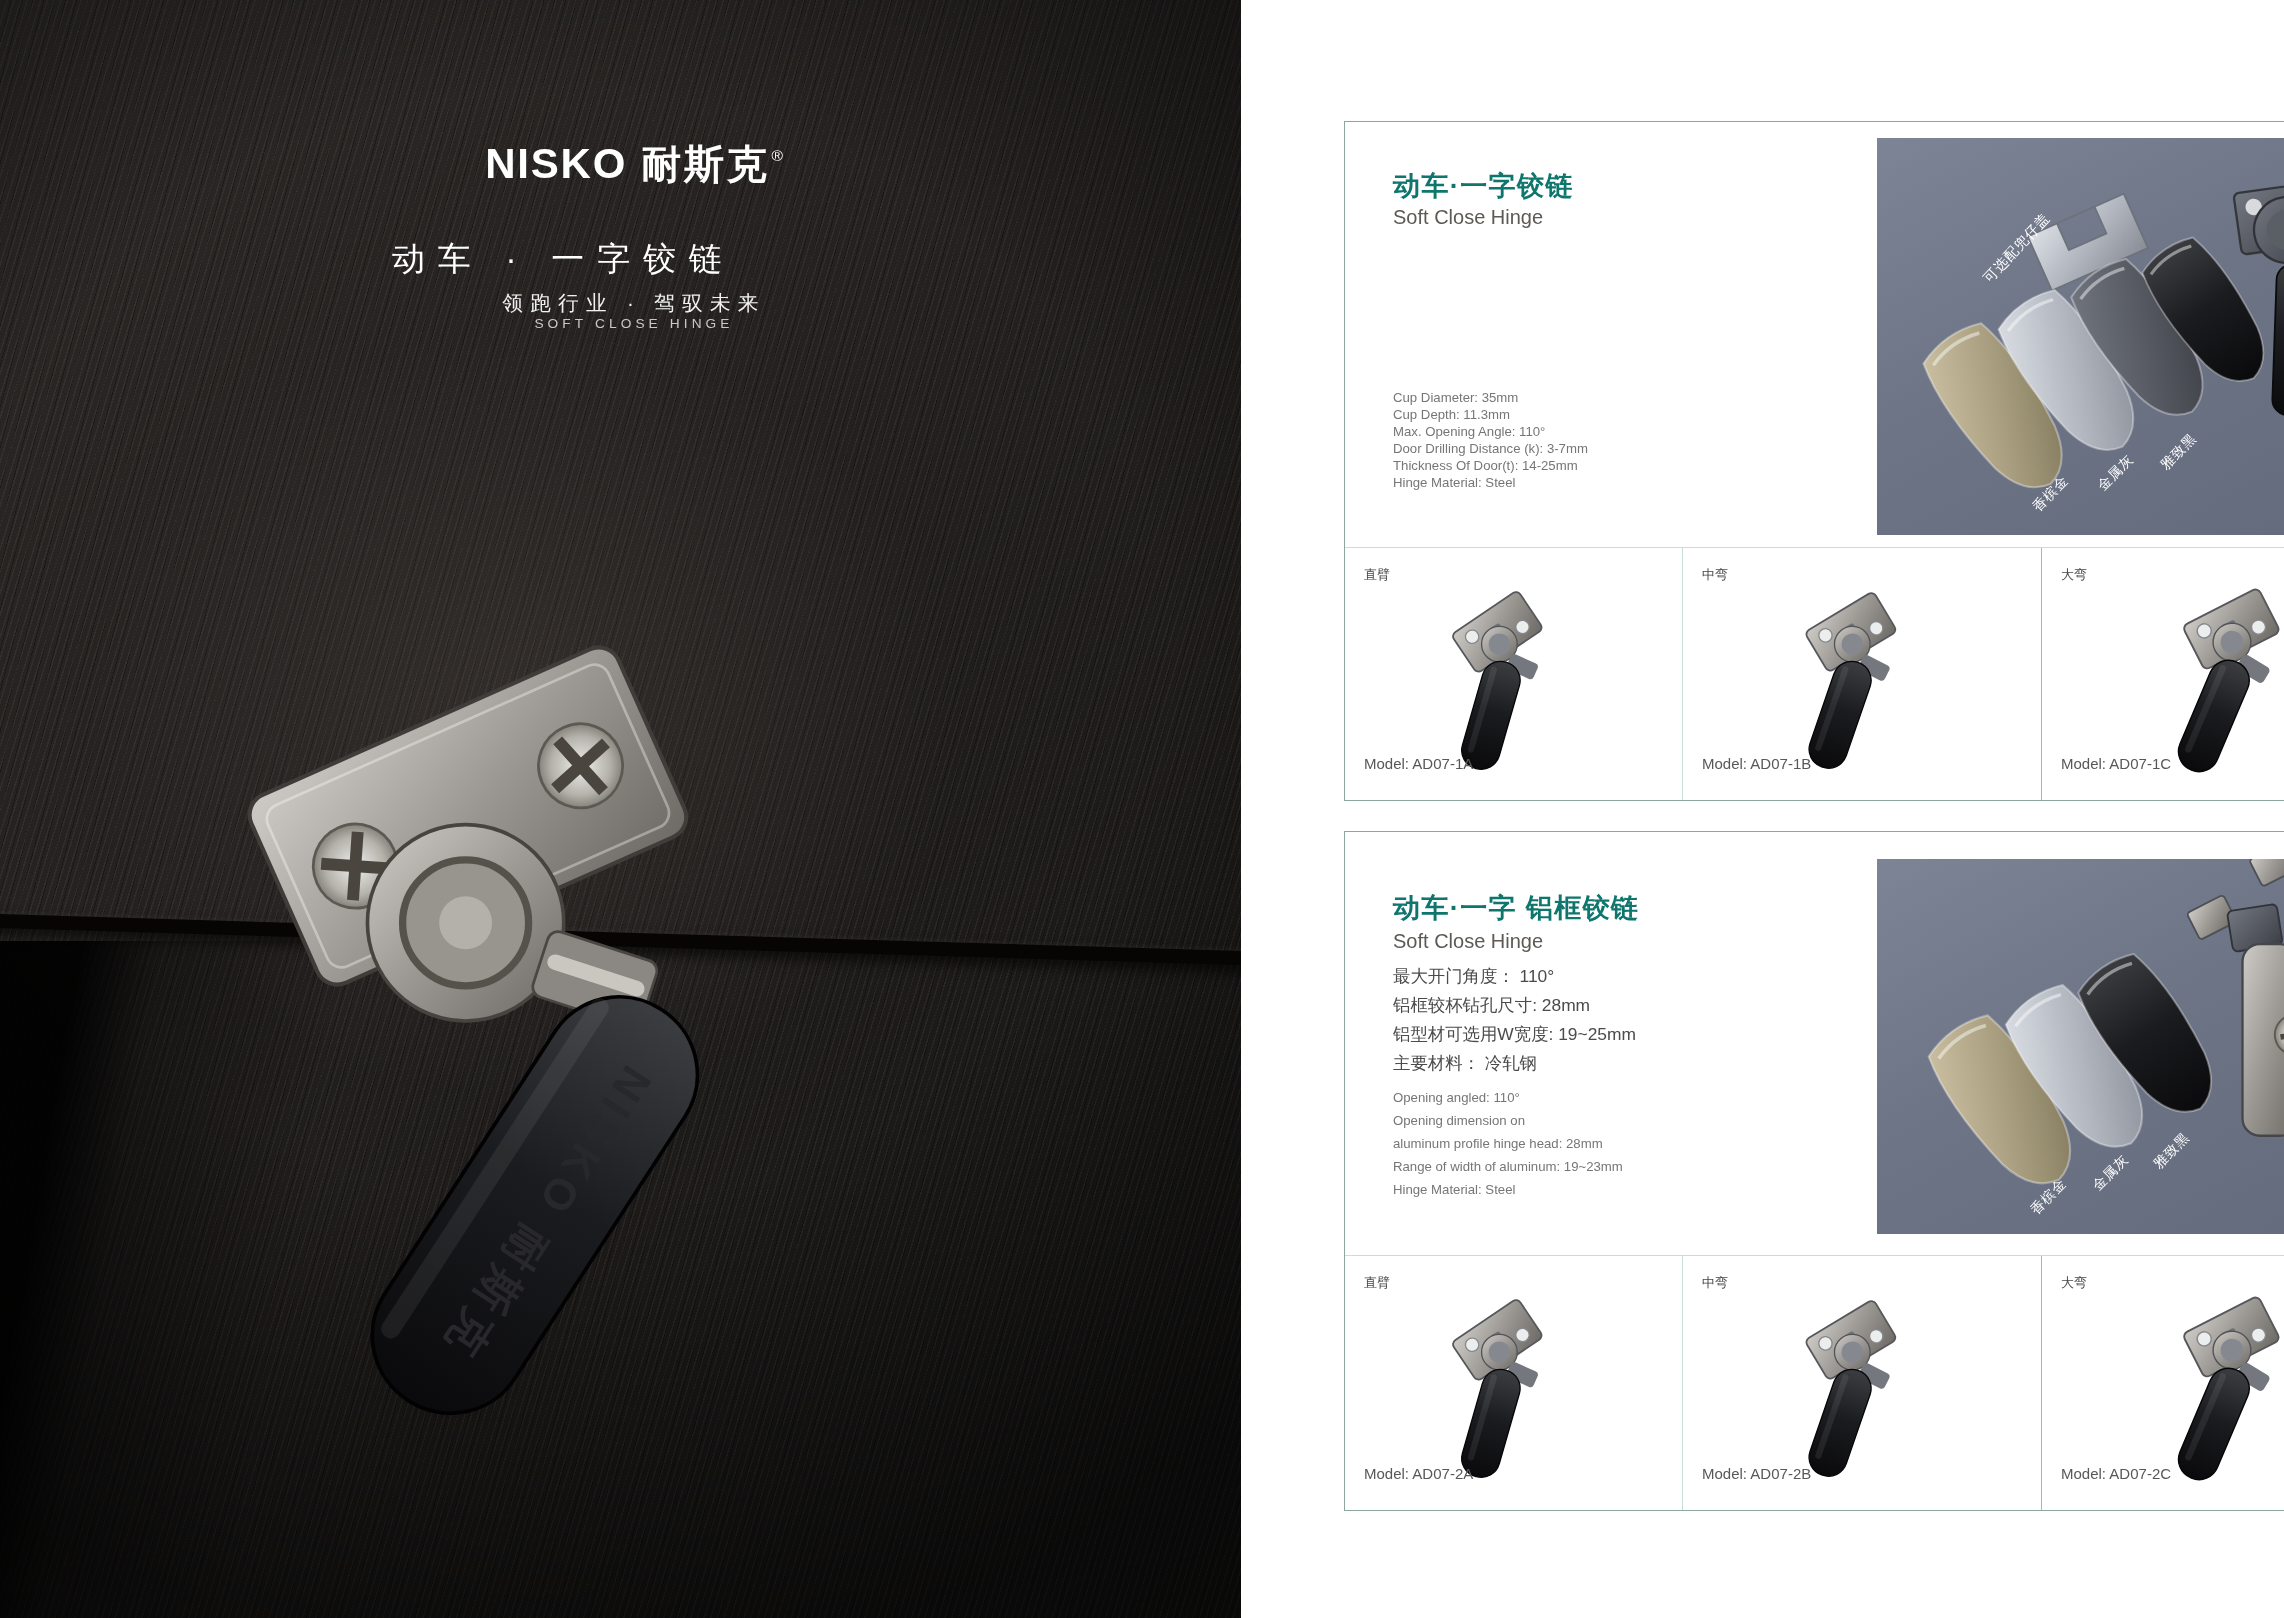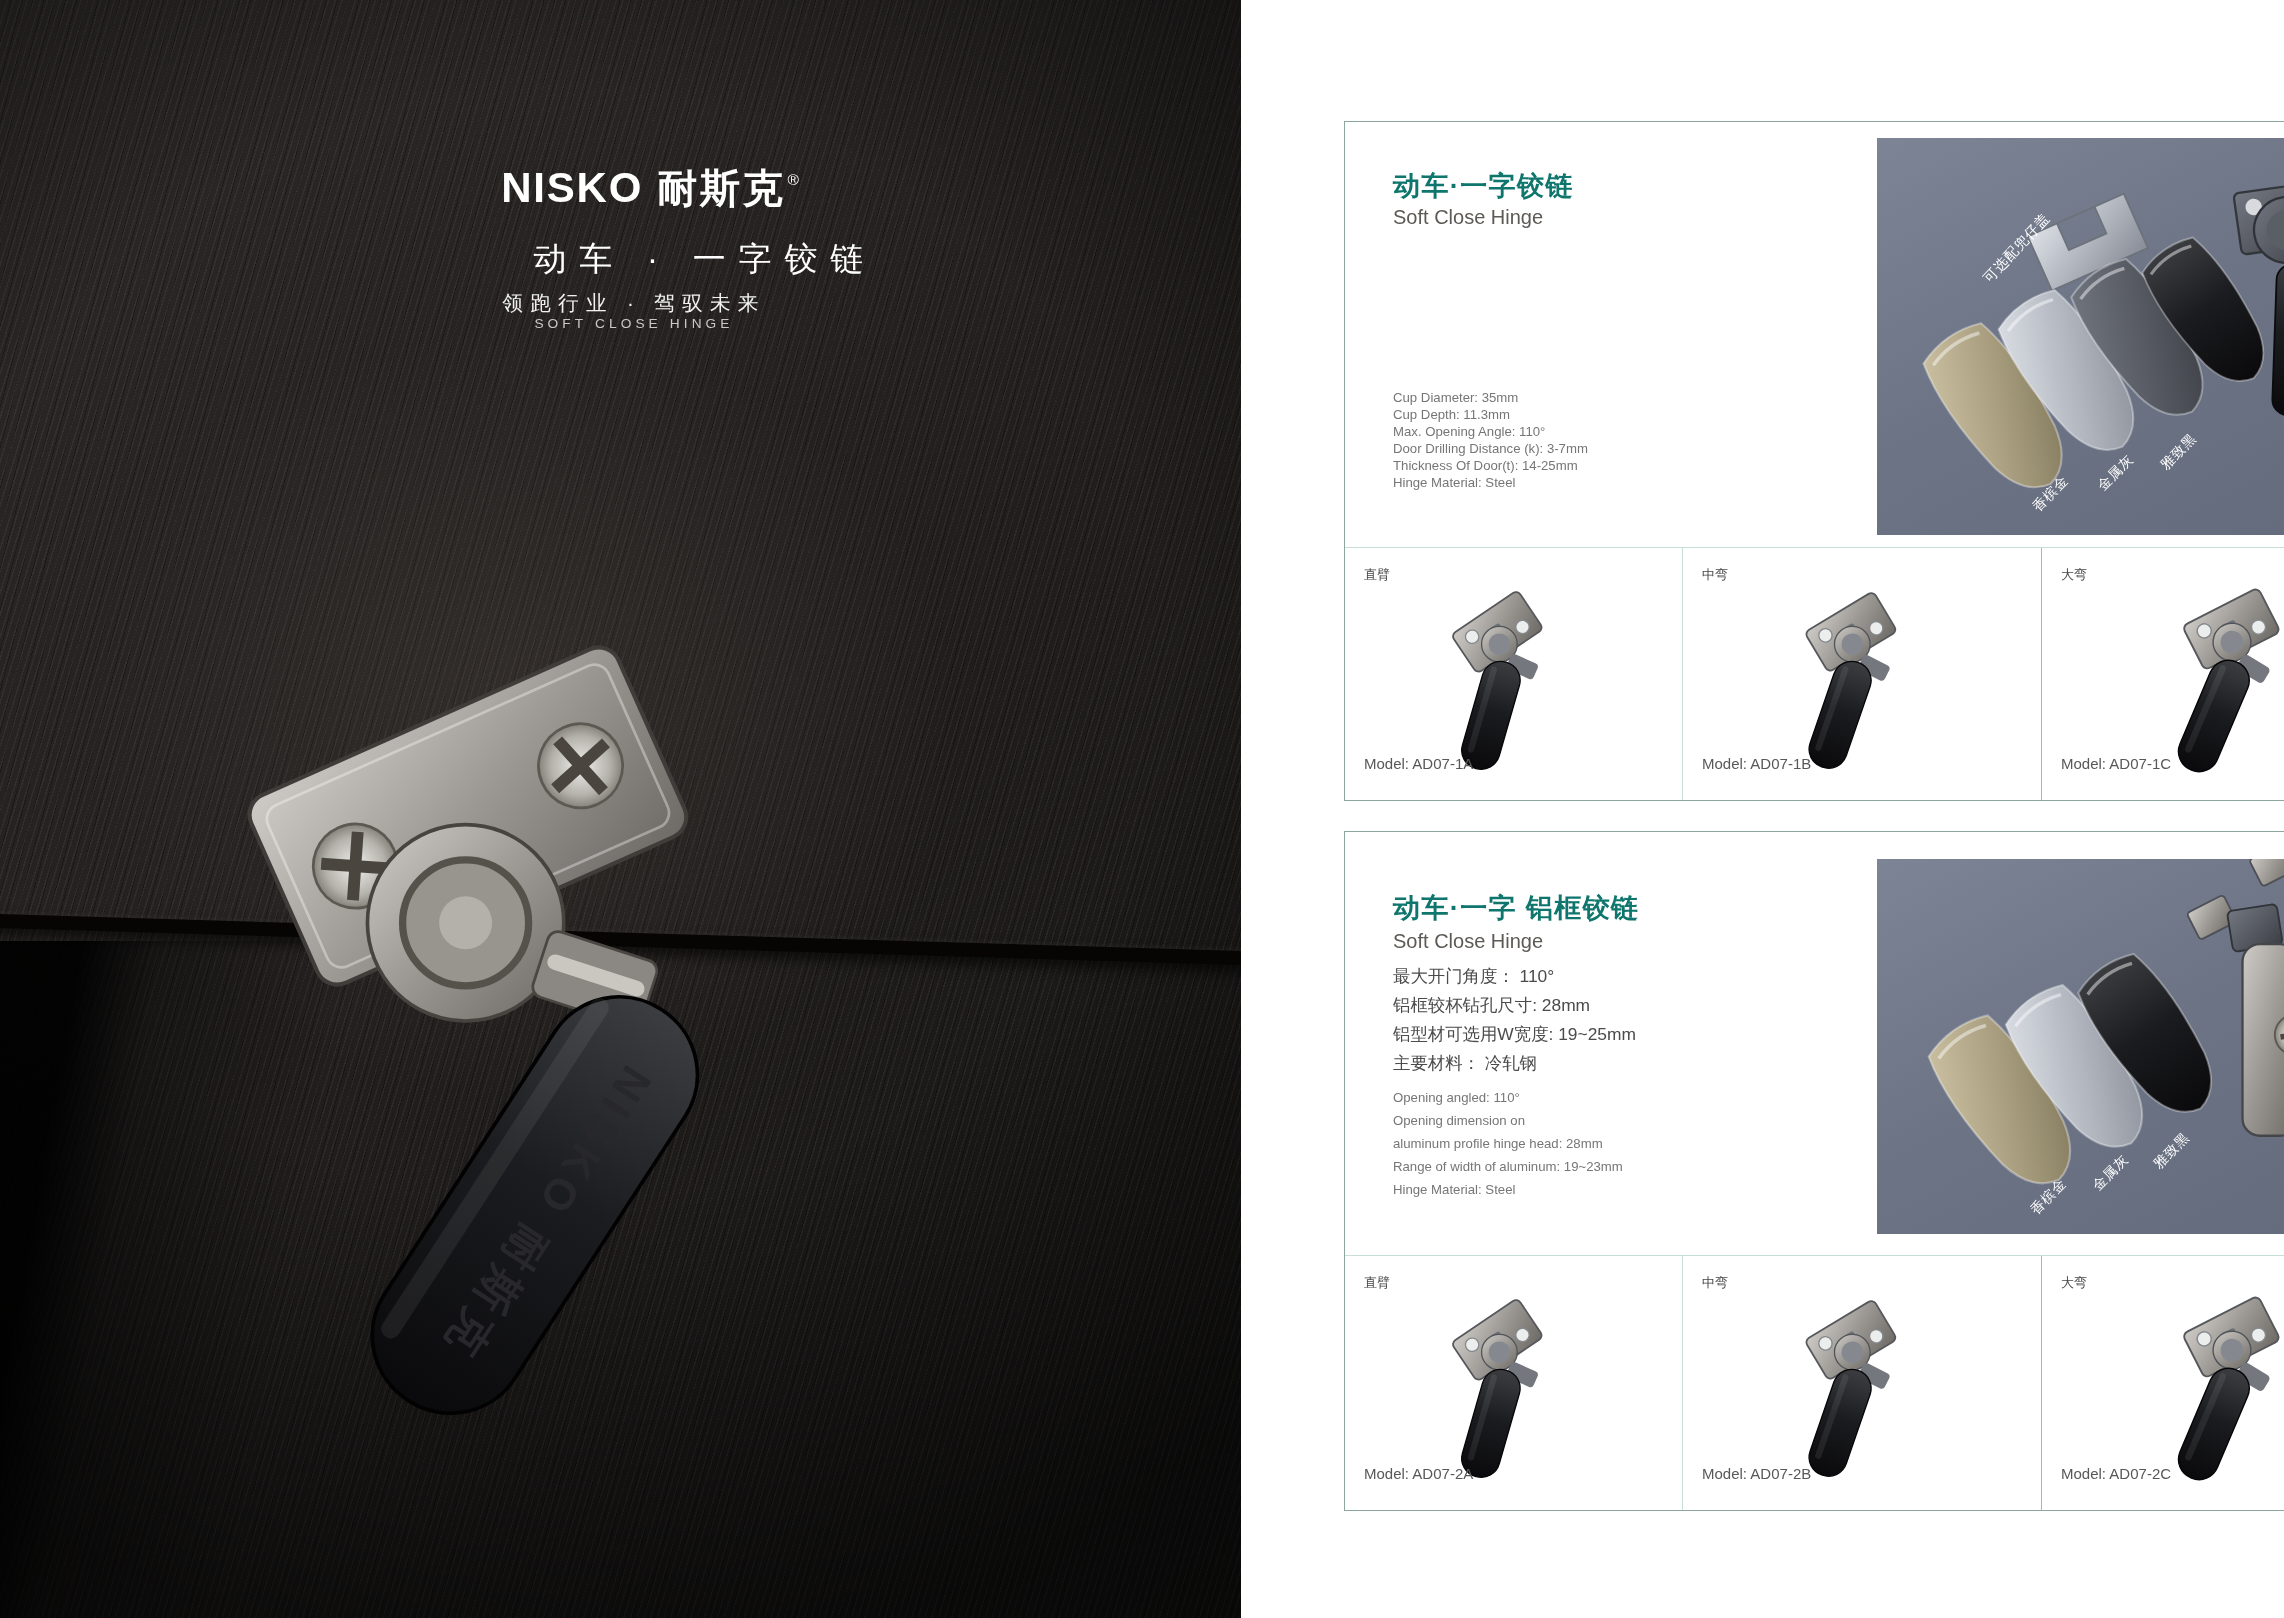--- a/index.html
+++ b/index.html
@@ -12,25 +12,25 @@
       radial-gradient(ellipse 731px 640px at 42% 44%, rgba(122,108,96,.18), rgba(0,0,0,0) 60%),
       repeating-linear-gradient(107deg, rgba(255,255,255,.05) 0 1.4px, rgba(255,255,255,0) 1.4px 6.4px),
       repeating-linear-gradient(105deg, rgba(0,0,0,.28) 0 0.9px, rgba(0,0,0,0) 0.9px 10.5px),
       linear-gradient(140deg,#2b2826 0%, #242120 38%, #1c1a19 70%, #141312 100%);}
   .photo .vignette{position:absolute;inset:0;
       background:radial-gradient(ellipse 1096px 1005px at 45% 40%, rgba(0,0,0,0) 55%, rgba(0,0,0,.55) 100%);}
   .seam{position:absolute;left:-37px;top:933px;width:1348px;height:13.7px;background:#060504;
         transform:rotate(1.7deg);box-shadow:0 -2.3px 4.6px rgba(255,255,255,.05),0 6.4px 13.7px rgba(0,0,0,.75);}
   .lowshadow{position:absolute;left:0px;top:941px;width:1241px;height:677px;
         background:linear-gradient(100deg, rgba(0,0,0,.92) 0 6%, rgba(0,0,0,.35) 12%, rgba(0,0,0,0) 26%);}
-  .brandline{position:absolute;left:408px;top:137px;width:484px;text-align:center;color:#ffffff;white-space:nowrap;margin-top:24px;}
+  .brandline{position:absolute;left:392px;top:137px;width:484px;text-align:center;color:#ffffff;white-space:nowrap;}
   .brand-en{font-size:42px;font-weight:800;letter-spacing:1.8px;}
   .brand-cn{font-size:40px;font-weight:800;letter-spacing:2.7px;margin-left:12px;}
   .brand-reg{font-size:15.5px;vertical-align:17.4px;}
-  .ltitle{position:absolute;left:392px;top:237px;width:484px;text-align:right;color:#ffffff;
+  .ltitle{position:absolute;left:392px;top:237px;width:484px;text-align:left;color:#ffffff;
           font-size:33px;font-weight:500;letter-spacing:12.8px;white-space:nowrap;}
   .lslogan{position:absolute;left:392px;top:289px;width:484px;text-align:center;color:#f1f1f1;
           font-size:20.6px;letter-spacing:7.3px;white-space:nowrap;}
   .lsub{position:absolute;left:392px;top:316px;width:484px;text-align:center;color:#c9c9c9;
           font-size:13.7px;letter-spacing:4.1px;white-space:nowrap;}
   .hingeart{position:absolute;left:146px;top:562px;width:936px;height:959px;}
 
   
   .panel{position:absolute;left:1344px;width:1072px;border:1.4px solid #8ea79c;background:#ffffff;}
   .panel.p1{top:121px;height:678px;}

